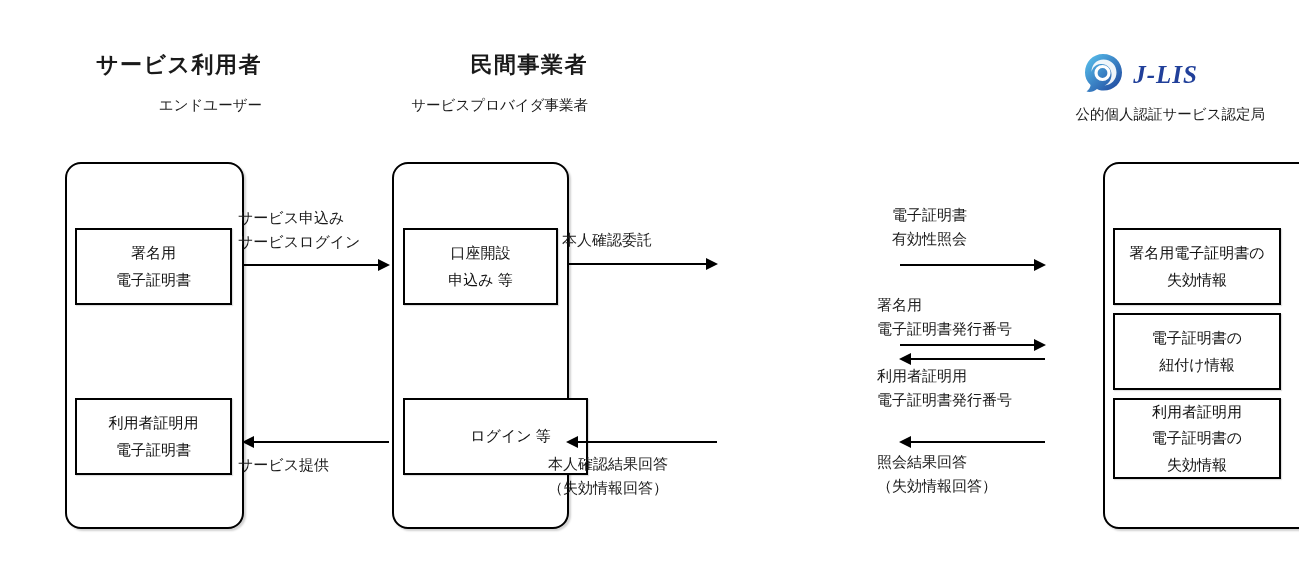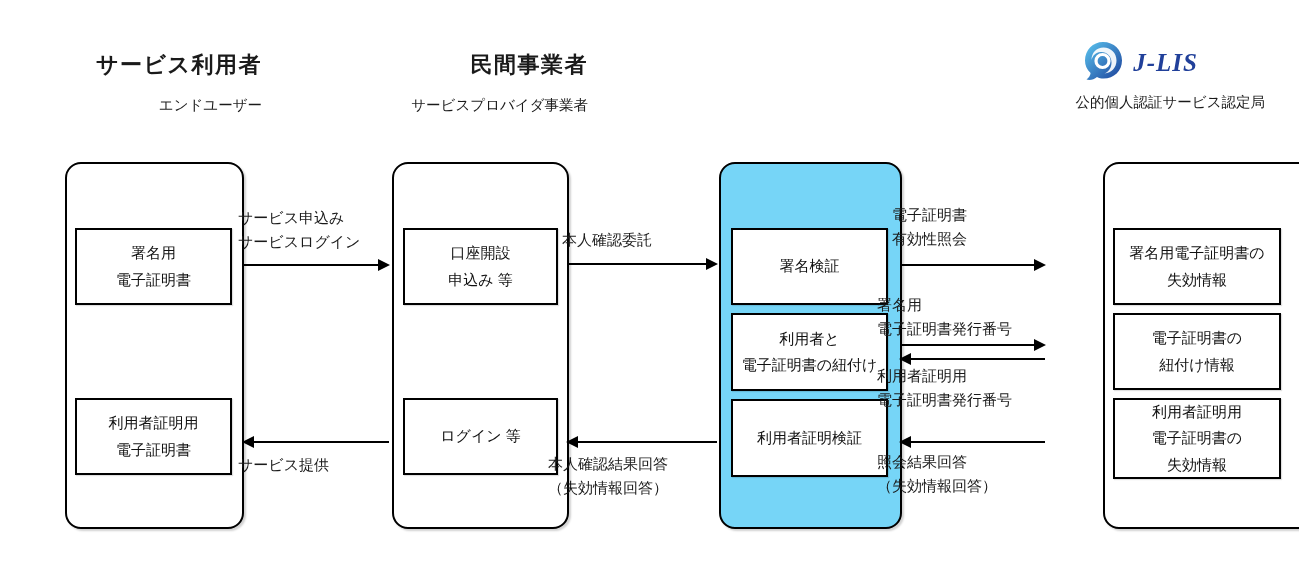--- a/index.html
+++ b/index.html
@@ -11,21 +11,21 @@
   .header{position:absolute;text-align:right;}
   .header .title{font-size:22px;font-weight:bold;letter-spacing:1.5px;color:#1a1a1a;}
   .header .subtitle{font-size:14.5px;margin-top:14px;line-height:1.55;white-space:pre-line;color:#1a1a1a;}
   .header.tight .subtitle{margin-top:7px;}
   
   .logo-primagest{font-size:27px;font-weight:bold;letter-spacing:0px;line-height:1.1;
     font-family:"DejaVu Sans","Liberation Sans",sans-serif;}
   .logo-primagest .lg-gray{color:var(--logo-gray,#58595b);}
   .logo-primagest .lg-blue{color:var(--logo-blue,#29abe2);}
   
-  .logo-jlis{display:flex;align-items:center;justify-content:center;gap:9px;height:42px;}
+  .logo-jlis{display:flex;align-items:center;justify-content:center;gap:9px;height:42px;margin-top:12px;}
   .jlis-text{font-family:"Liberation Serif","DejaVu Serif",serif;font-style:italic;font-weight:bold;
     font-size:25px;color:var(--jlis-blue,#21409a);letter-spacing:1px;}
   
   .container{position:absolute;border:2px solid #000;border-radius:16px;background:#fff;
     box-shadow:2px 2px 2px rgba(0,0,0,0.18);}
   .container.platform{background:var(--platform-fill,#76d5f7);}
   .inner-box{position:absolute;border:2px solid #000;background:#fff;display:flex;align-items:center;
     justify-content:center;text-align:center;font-size:15px;line-height:1.75;white-space:pre-line;
     box-shadow:1px 1px 1px rgba(0,0,0,0.12);color:#111;}
   
@@ -79,29 +79,23 @@
   <div class="container" style="left:65px;top:162px;width:175px;height:363px;">
     <div class="inner-box" style="left:8px;top:64px;width:153px;height:73px;">署名用
 電子証明書</div>
     <div class="inner-box" style="left:8px;top:234px;width:153px;height:73px;">利用者証明用
 電子証明書</div>
   </div>
 
   <div class="container" style="left:392px;top:162px;width:173px;height:363px;">
     <div class="inner-box" style="left:9px;top:64px;width:151px;height:73px;">口座開設
 申込み 等</div>
-    <div class="inner-box" style="left:9px;top:234px;width:151px;height:73px;">ログイン 等</div>
+    <div class="inner-box" style="left:9px;top:234px;width:151px;height:73px;padding-left:30px;">ログイン 等</div>
   </div>
 
-  <div class="container platform" style="left:719px;top:162px;width:179px;height:363px;">
-    <div class="inner-box" style="left:10px;top:64px;width:153px;height:73px;">署名検証</div>
-    <div class="inner-box" style="left:10px;top:149px;width:153px;height:74px;">利用者と
-電子証明書の紐付け</div>
-    <div class="inner-box" style="left:10px;top:235px;width:153px;height:74px;">利用者証明検証</div>
-  </div>
 
   <div class="container" style="left:1103px;top:162px;width:186px;height:363px;padding-left:43px;">
     <div class="inner-box" style="left:8px;top:64px;width:164px;height:73px;">署名用電子証明書の
 失効情報</div>
     <div class="inner-box" style="left:8px;top:149px;width:164px;height:73px;">電子証明書の
 紐付け情報</div>
     <div class="inner-box" style="left:8px;top:234px;width:164px;height:77px;">利用者証明用
 電子証明書の
 失効情報</div>
   </div>

